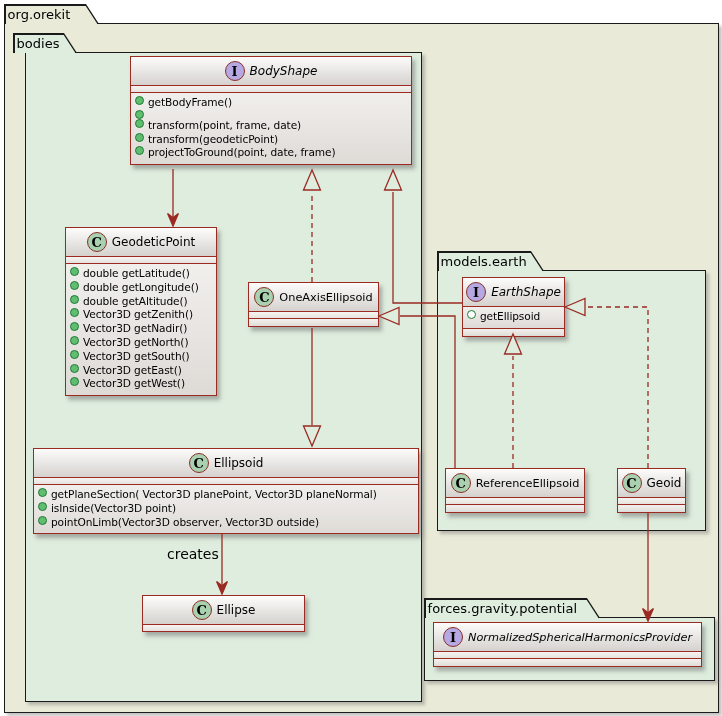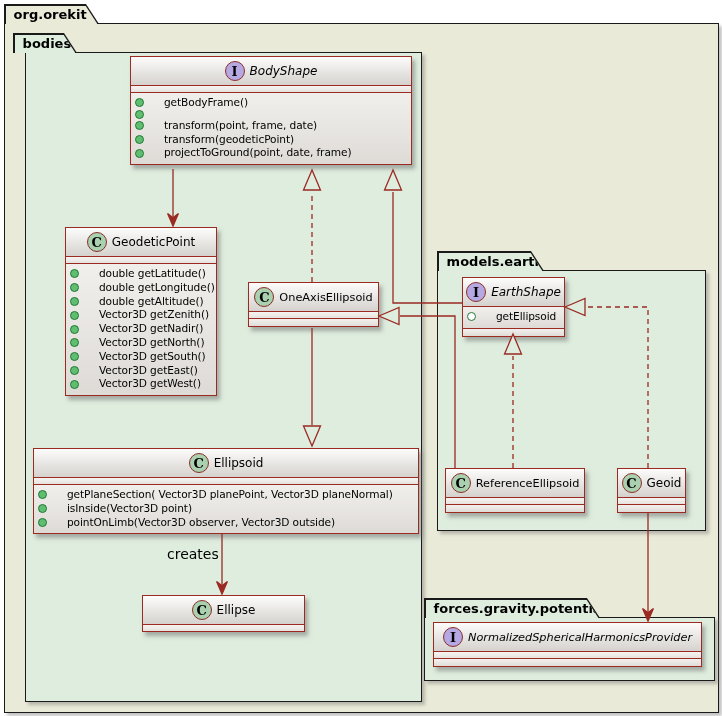--- a/index.html
+++ b/index.html
@@ -7,37 +7,37 @@
          font-family:"DejaVu Sans","Liberation Sans",sans-serif;color:#000;overflow:hidden;}
 
   
   .pkgbody{position:absolute;border:1.6px solid #1a1a1a;box-shadow:3px 3px 3px rgba(120,120,120,.45);}
   .cream{background:#EAEAD8;}
   .green{background:#DEEDDE;}
   .pkgtab{position:absolute;z-index:3;}
   .tabshape{position:absolute;inset:0;background:#1a1a1a;clip-path:polygon(0 0,calc(100% - 13px) 0,100% 100%,0 100%);}
   .tabfill{position:absolute;left:1.6px;top:1.6px;right:1.6px;bottom:0;
            clip-path:polygon(0 0,calc(100% - 12px) 0,100% 100%,0 100%);
-           display:flex;align-items:center;padding-left:8px;font-weight:bold;font-size:13px;white-space:nowrap;}
+           display:flex;align-items:center;padding-left:2px;font-weight:normal;font-size:13px;white-space:nowrap;}
 
   
   .cls{position:absolute;z-index:4;border:1.2px solid #9B2A23;box-shadow:3px 4px 4px rgba(105,105,105,.5);}
   .ctitle{display:flex;align-items:center;justify-content:center;gap:5px;padding:4px 4px;
           background:linear-gradient(#FCFCFB,#D5D2CE);white-space:nowrap;font-size:12px;}
   .tight .ctitle{font-size:11.3px;}
   .cicon{width:20px;height:20px;border-radius:50%;border:1.2px solid #8A2F28;box-sizing:border-box;
          display:flex;align-items:center;justify-content:center;
          font-family:"DejaVu Serif","Liberation Serif",serif;font-weight:bold;font-size:13px;flex:0 0 auto;}
   .cicon.i{background:#B6A8E3;}
   .cicon.c{background:#A9D0AF;}
   .it{font-style:italic;}
   .attrs{height:6px;border-top:1.2px solid #9B2A23;background:linear-gradient(#F6F4F1,#E6E3DF);}
   .mempty{height:7px;border-top:1.2px solid #9B2A23;background:linear-gradient(#F2F0ED,#E0DDD9);}
   .methods{border-top:1.2px solid #9B2A23;background:linear-gradient(#F1EFEC,#DEDBD7);padding:3px 5px 4px 4px;}
-  .mrow{display:flex;align-items:center;gap:20px;line-height:13.8px;white-space:nowrap;
+  .mrow{display:flex;gap:4px;line-height:13.8px;white-space:nowrap;
         font-size:10.6px;letter-spacing:-0.1px;}
   .dot{width:7px;height:7px;border-radius:50%;box-sizing:content-box;flex:0 0 auto;}
   .dot.solid{background:#61BE70;border:1.2px solid #1F7A36;}
   .dot.open{background:#FFFFFF;border:1.2px solid #1F7A36;}
 
   .overlay{position:absolute;left:0;top:0;z-index:6;pointer-events:none;}
   .edge-label{position:absolute;z-index:7;font-size:14px;}
 </style>
 </head>
 <body>

